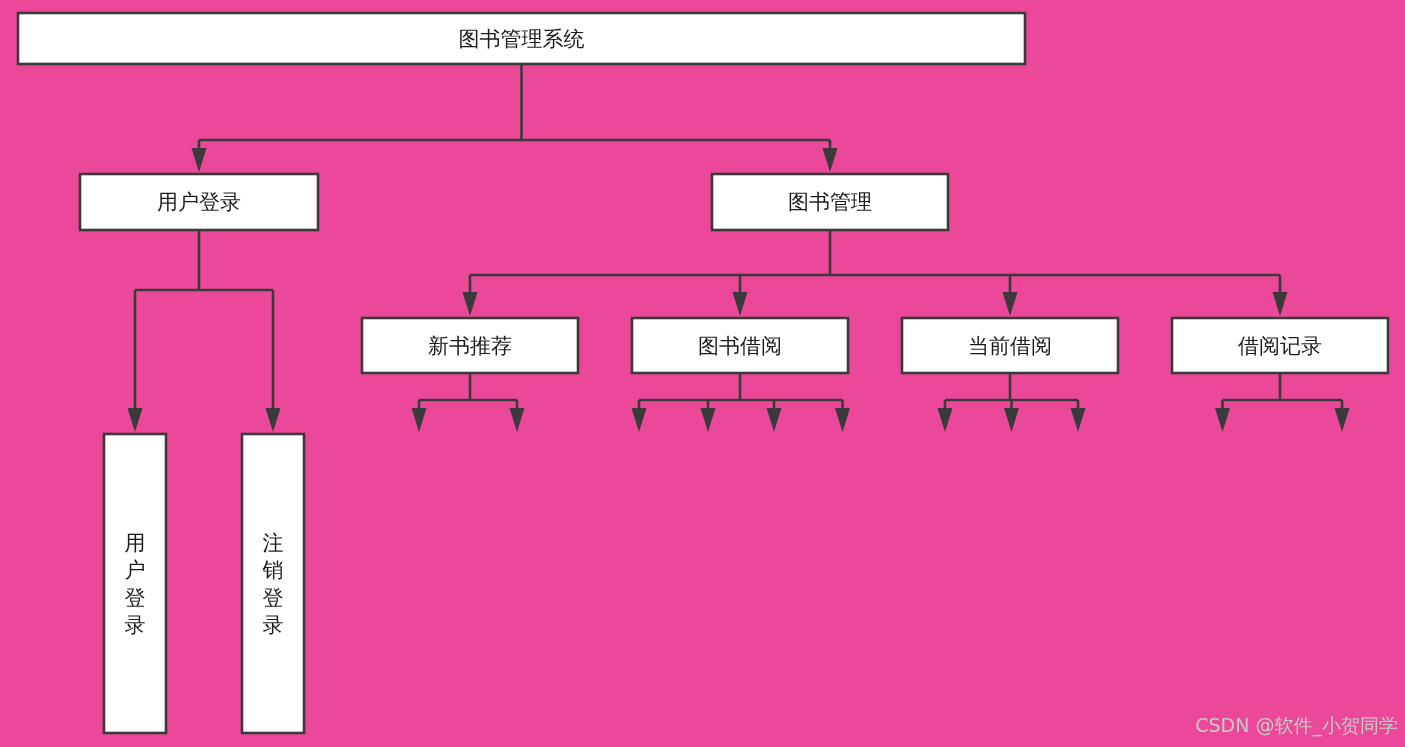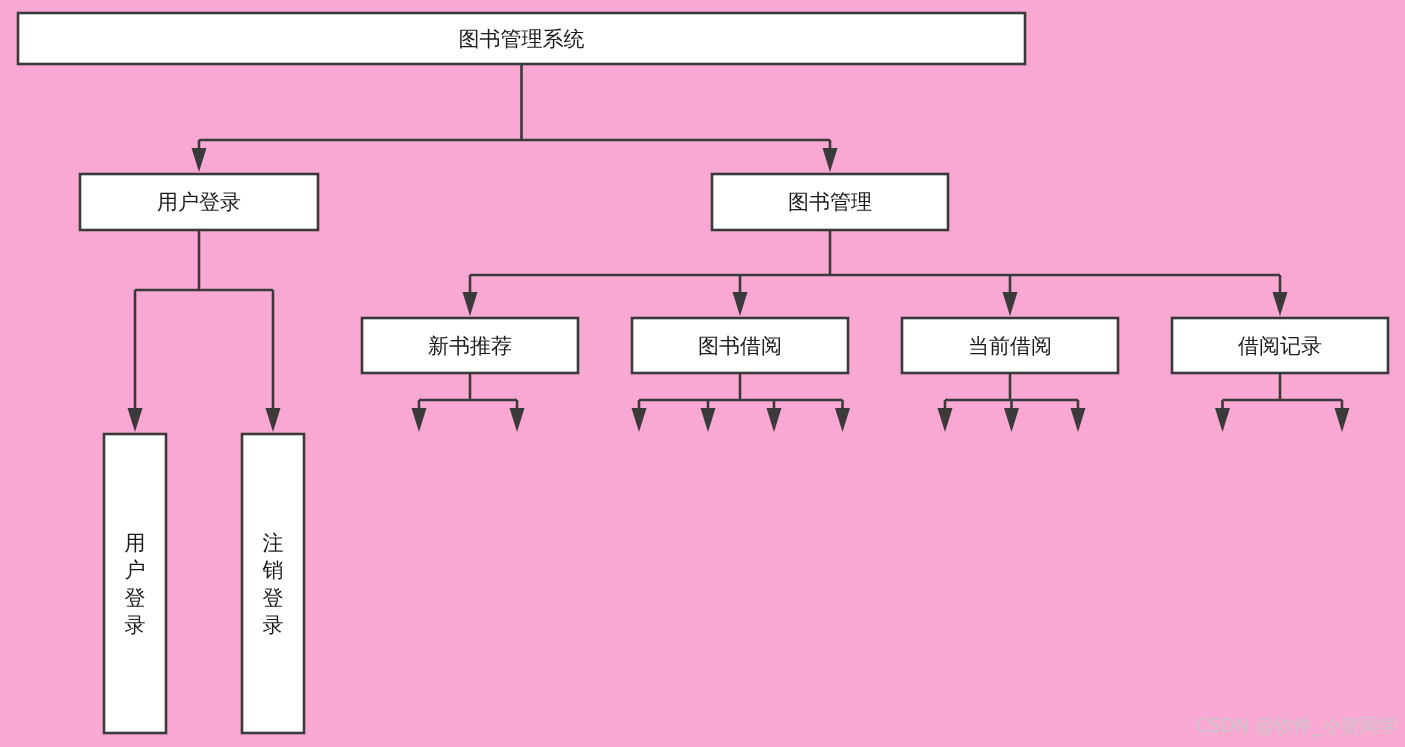--- a/index.html
+++ b/index.html
@@ -8,21 +8,21 @@
     padding: 0;
     background: #ffffff;
   }
   body {
     font-family: "DejaVu Sans", "Liberation Sans", sans-serif;
   }
   #diagram-root {
     position: relative;
     width: 1405px;
     height: 747px;
-    background: #f9a8d4;
+    background: #ec4899;
     overflow: hidden;
     text-align: center;
   }
   svg#tree-svg {
     position: absolute;
     left: 0;
     top: 0;
     width: 1405px;
     height: 747px;
     display: block;

